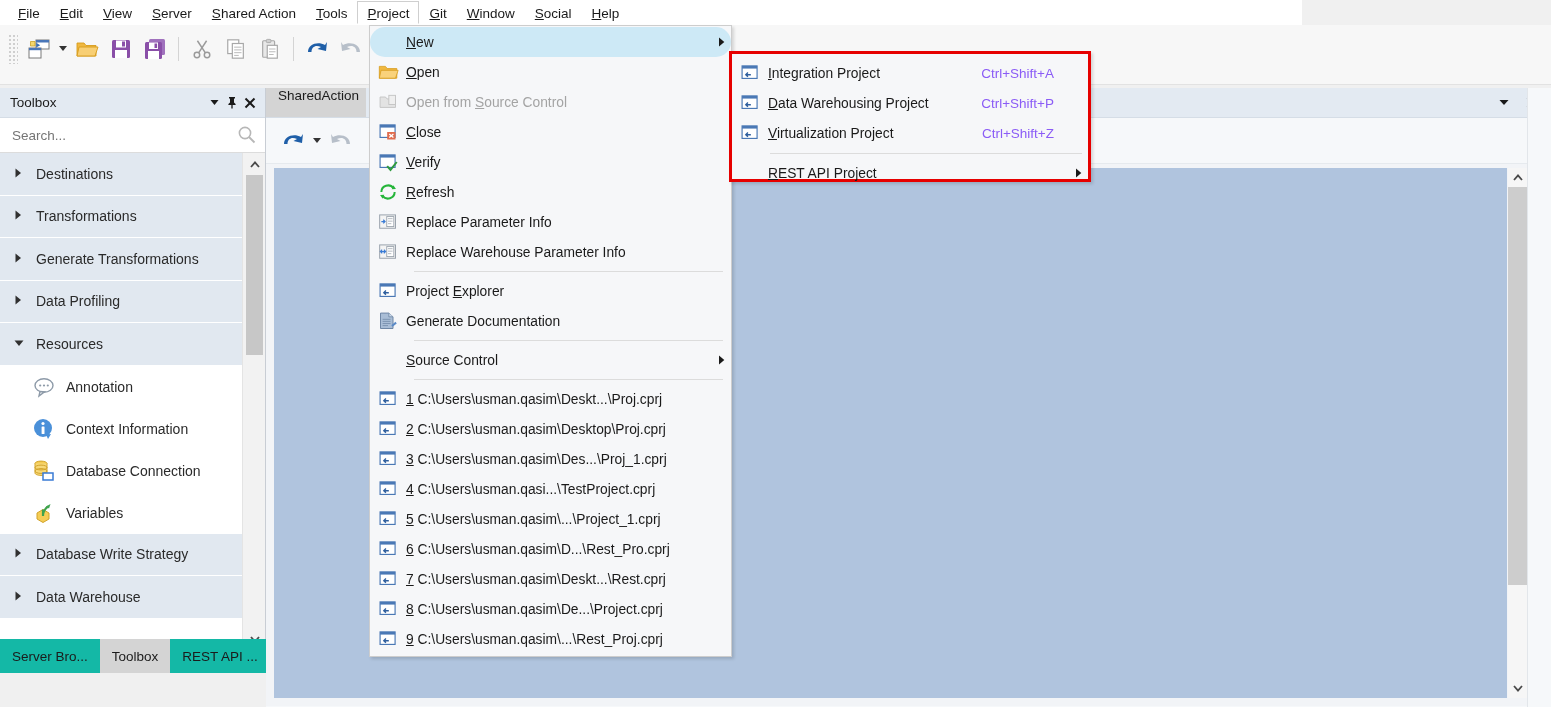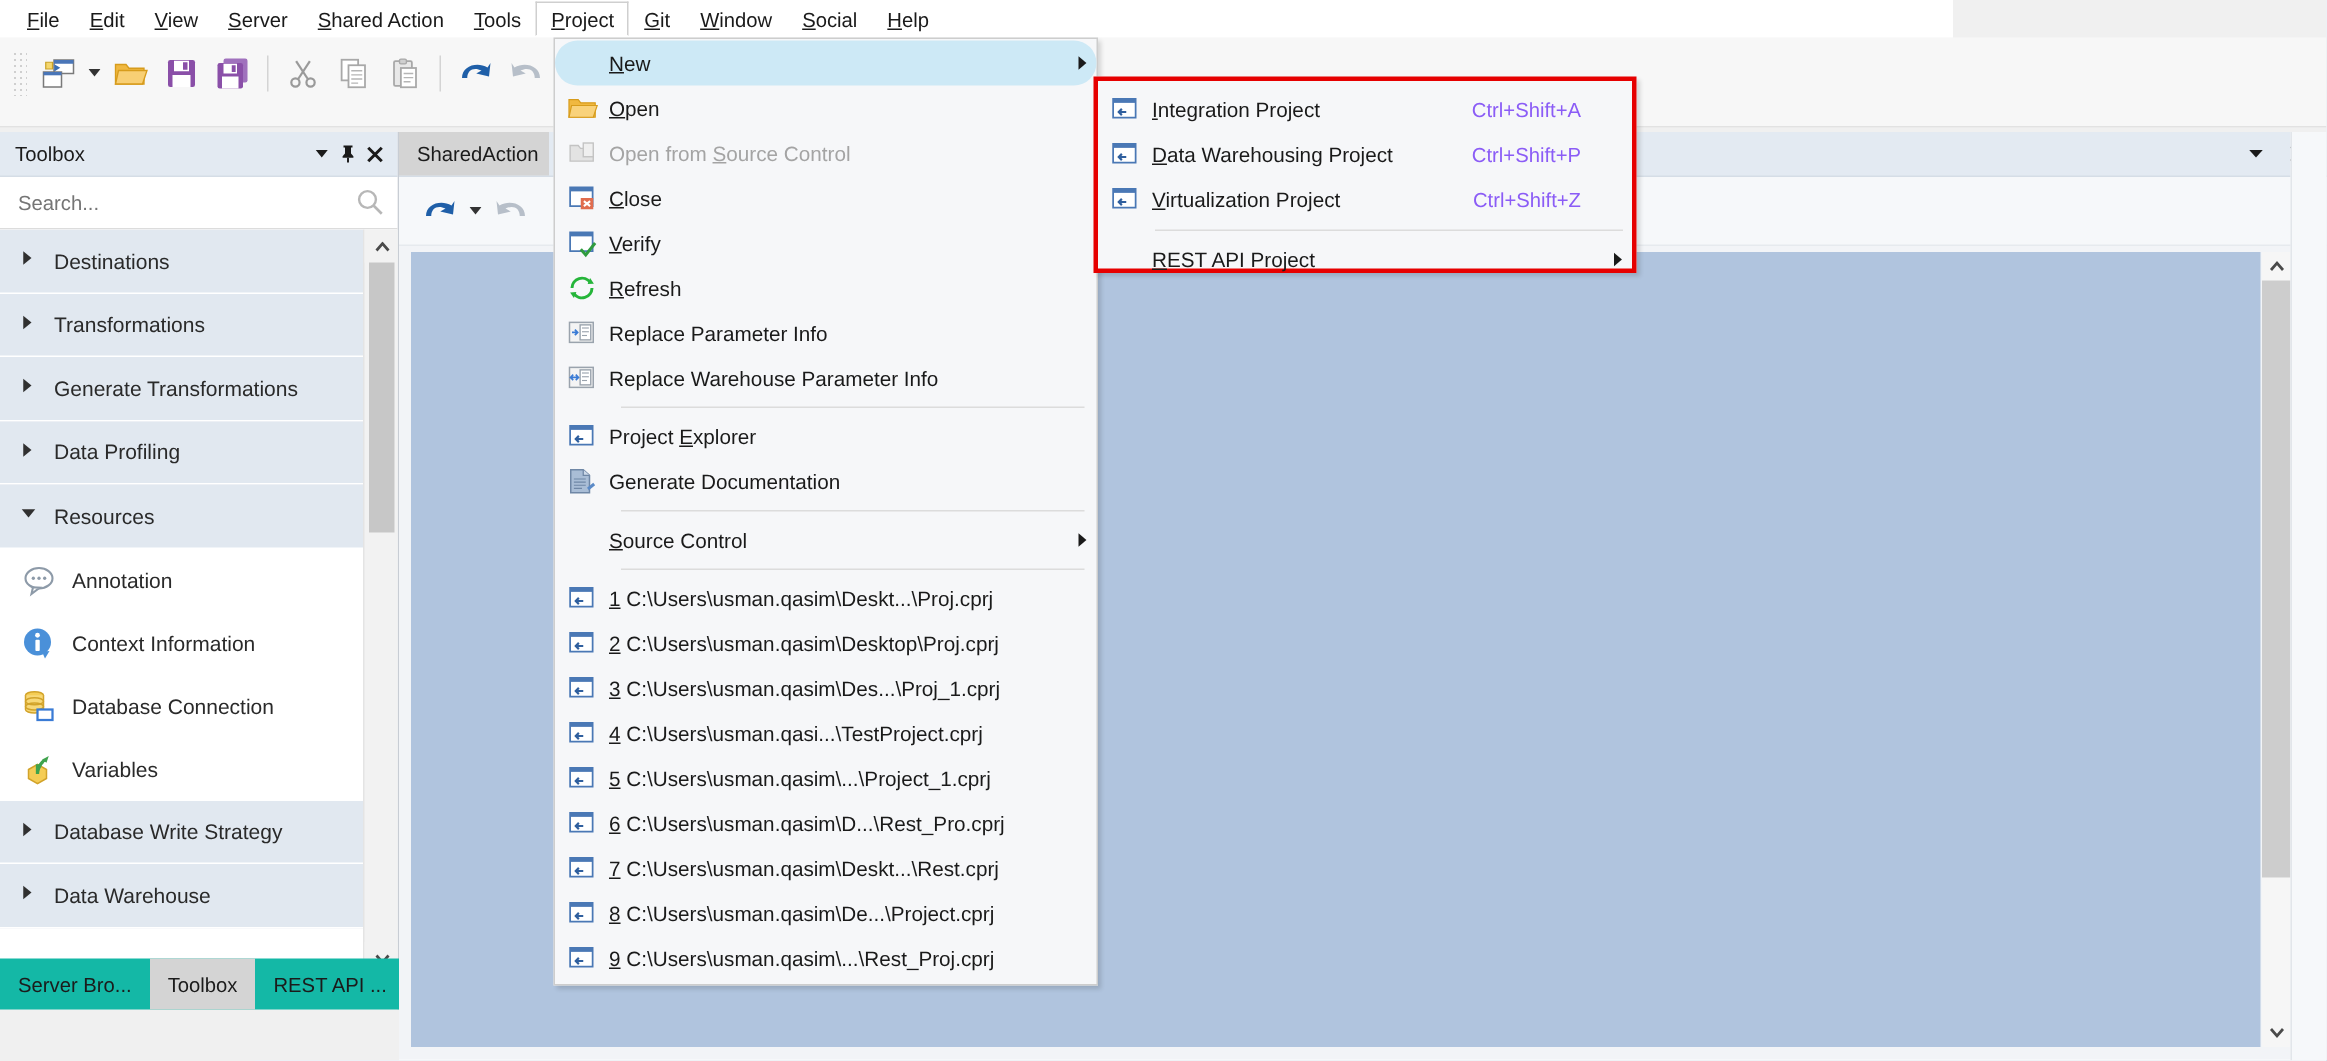--- a/index.html
+++ b/index.html
@@ -67,21 +67,21 @@
   #tb-list-wrap { position: relative; height: 497px; overflow: hidden; background: #ffffff; }
   #tb-list { position: absolute; left: 0; top: 0; width: 243px; }
   .tb-cat {
     height: 42.5px; background: #e1e8f0; border-bottom: 1px solid #ffffff;
     display: flex; align-items: center; padding-left: 14px; cursor: default;
   }
   .tb-cat-arrow { width: 22px; font-size: 10px; color: #303030; }
   .tb-cat-label { font-size: 14px; color: #2a2a2a; }
   .tb-item {
     height: 42px; background: #ffffff; display: flex; align-items: center;
-    padding-left: 14px; cursor: default;
+    padding-left: 32px; cursor: default;
   }
   .tb-item-icon { width: 34px; display: flex; align-items: center; }
   .tb-item-label { font-size: 14px; color: #2a2a2a; }
 
   
   #tb-scroll {
     position: absolute; right: 0; top: 0; width: 23px; height: 497px;
     background: #f2f2f2; border-left: 1px solid #e4e4e4;
   }
   .sb-arrow { width: 23px; height: 22px; display: flex; align-items: center; justify-content: center;
@@ -99,21 +99,21 @@
   }
   .dock-tab.active { background: #d4d4d4; }
 
   
   #docarea { position: absolute; left: 266px; top: 88px; width: 1285px; height: 619px; background: #f6f8fa; }
   #doc-tabstrip {
     height: 30px; background: #e3eaf2; display: flex; align-items: stretch;
     border-bottom: 1px solid #d5dde6;
   }
   #doc-tab {
-    background: #d4d4d4; display: flex; align-items: center; padding: 0 12px;
+    background: #d4d4d4; display: flex; padding: 0 12px;
     font-size: 13.5px; color: #1b1b1b; white-space: nowrap; cursor: default;
     max-width: 100px; overflow: hidden;
   }
   #doc-tabstrip-spacer { flex: 1; }
   #doc-tab-ctrls { display: flex; align-items: center; padding-right: 10px; gap: 10px; }
 
   #doc-toolbar {
     height: 46px; background: #f6f8fa; display: flex; align-items: center; padding-left: 10px;
     border-bottom: 1px solid #e6eaee;
   }

